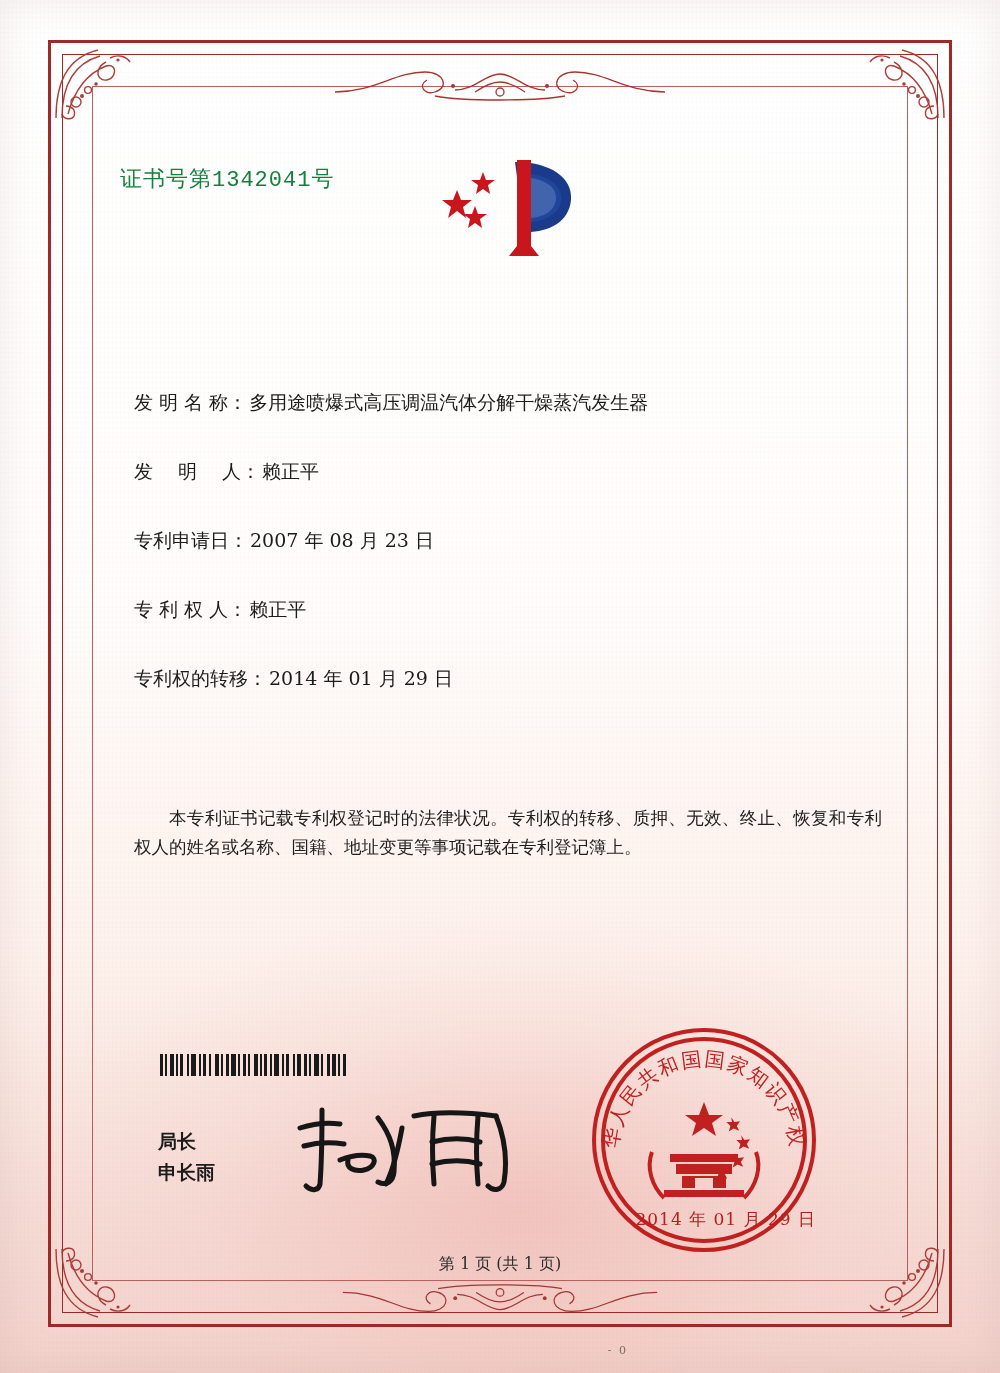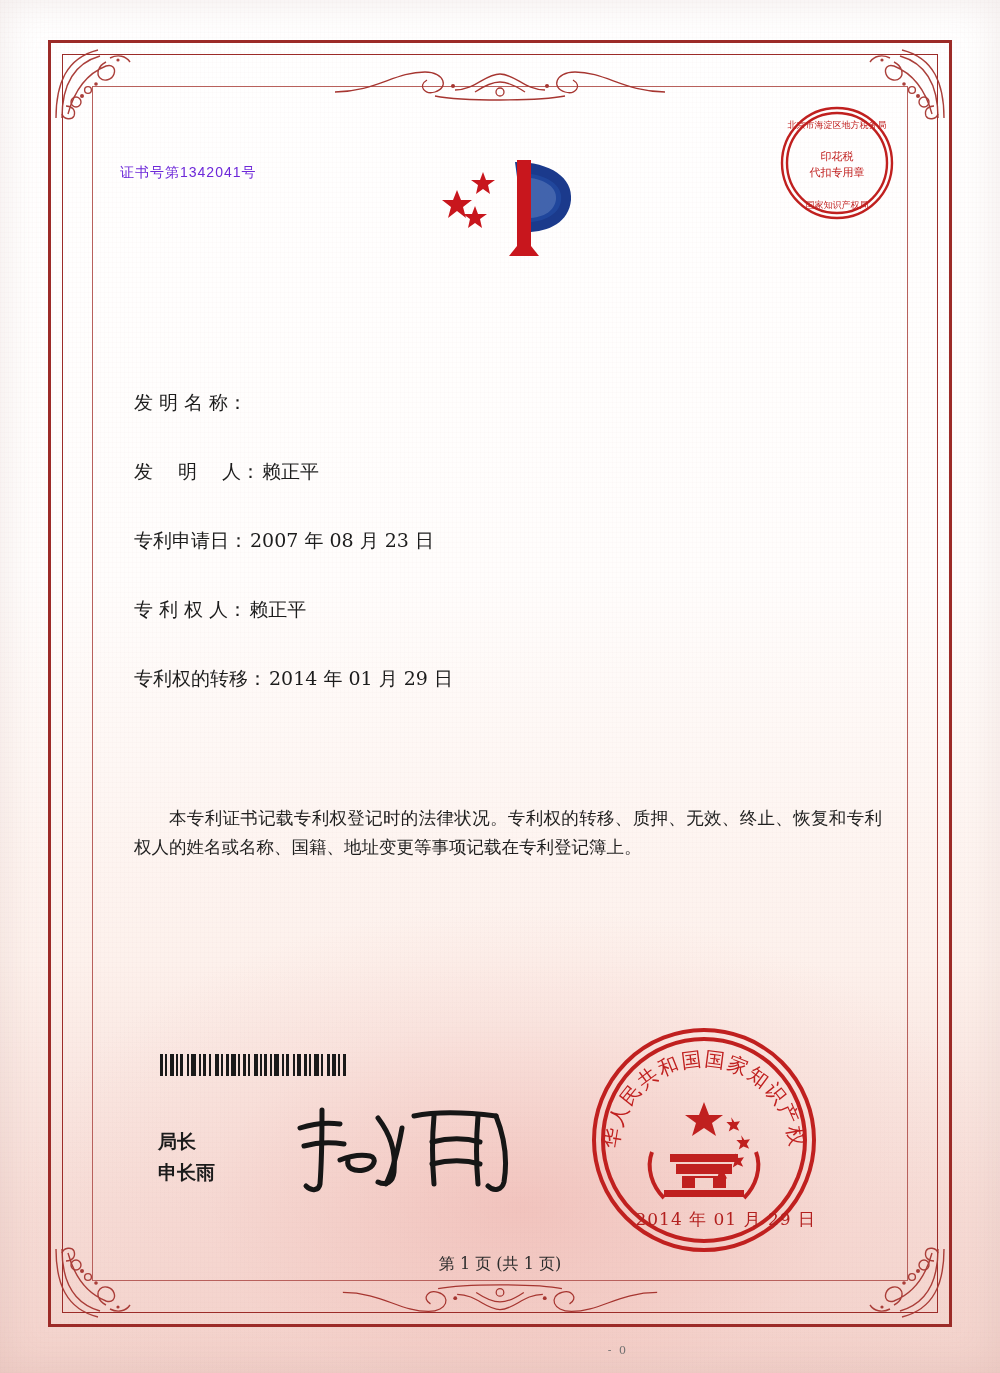--- a/index.html
+++ b/index.html
@@ -89,24 +89,24 @@
     position: absolute;
     left: 92px;
     top: 86px;
     right: 92px;
     bottom: 92px;
   }
   .cert-no {
     position: absolute;
     left: 28px;
     top: 78px;
-    font-size: 14px;
-    color: #6d28d9;
+    font-size: 22px;
+    color: #15803d;
     letter-spacing: 1px;
-    font-family: Liberation Sans, sans-serif;
+    font-family: Liberation Mono, monospace;
   }
   
   .logo {
     position: absolute;
     left: 50%;
     top: 58px;
     transform: translateX(-50%);
     width: 190px;
     height: 125px;
   }
@@ -383,39 +383,26 @@
           <polygon points="70,62 73,70 82,70 75,75 77,84 70,79 63,84 65,75 58,70 67,70"></polygon>
         </g>
 
         <path d="M110 18 C146 18 168 34 166 56 C164 78 144 88 122 88 L122 74 C140 74 150 66 151 55 C152 42 138 33 112 33 Z" fill="#1b3a8c"></path>
         <path d="M112 16 L126 16 L126 112 L112 112 Z" fill="#c8161d"></path>
         <path d="M104 112 L134 112 L126 102 L112 102 Z" fill="#c8161d"></path>
         <path d="M126 30 C150 34 158 46 156 57 C154 70 140 77 126 78 Z" fill="#21499f" opacity="0.85"></path>
       </svg>
     </div>
 
-    <div class="seal-top">
-      <svg viewBox="0 0 118 118">
-        <g fill="none" stroke="#c0201f" stroke-width="2.4">
-          <circle cx="59" cy="59" r="55"></circle>
-          <circle cx="59" cy="59" r="50"></circle>
-        </g>
-        <g fill="#c0201f" font-family="DejaVu Serif, serif">
-          <text x="59" y="24" font-size="9" text-anchor="middle">北京市海淀区地方税务局</text>
-          <text x="59" y="56" font-size="11" text-anchor="middle">印花税</text>
-          <text x="59" y="72" font-size="11" text-anchor="middle">代扣专用章</text>
-          <text x="59" y="104" font-size="9" text-anchor="middle">国家知识产权局</text>
-        </g>
-      </svg>
-    </div>
 
 
     <div class="fields">
       <div class="field-row">
         <span class="field-label">发 明 名 称：</span>
+        <span class="field-value">多用途喷爆式高压调温汽体分解干燥蒸汽发生器</span>
       </div>
       <div class="field-row">
         <span class="field-label">发　 明　 人：</span>
         <span class="field-value">赖正平</span>
       </div>
       <div class="field-row">
         <span class="field-label">专利申请日：</span>
         <span class="field-value">2007 年 08 月 23 日</span>
       </div>
       <div class="field-row">

